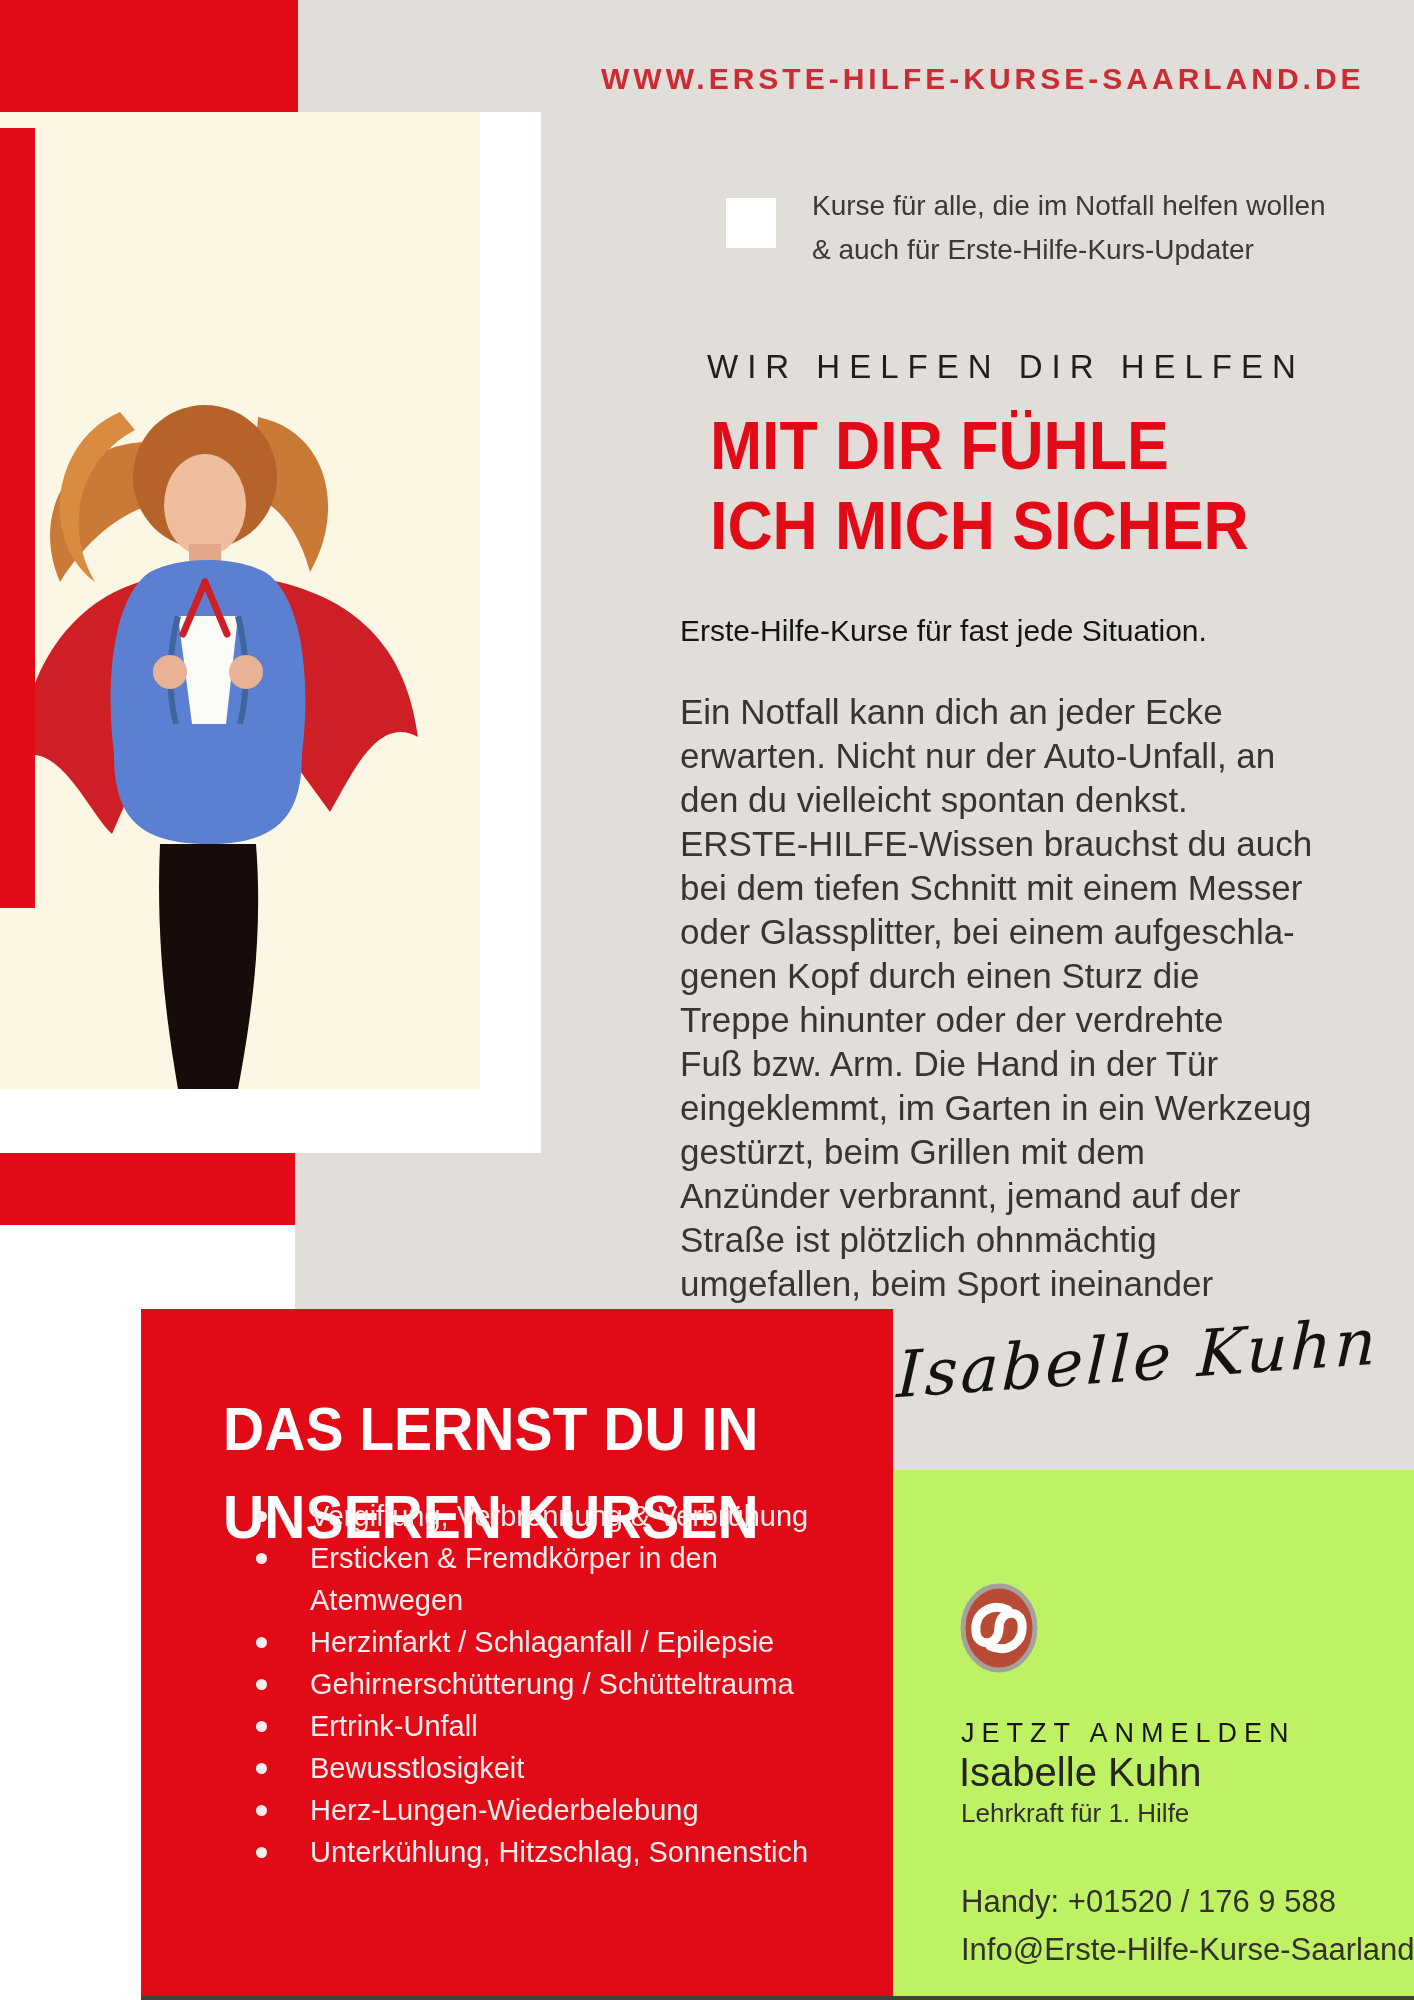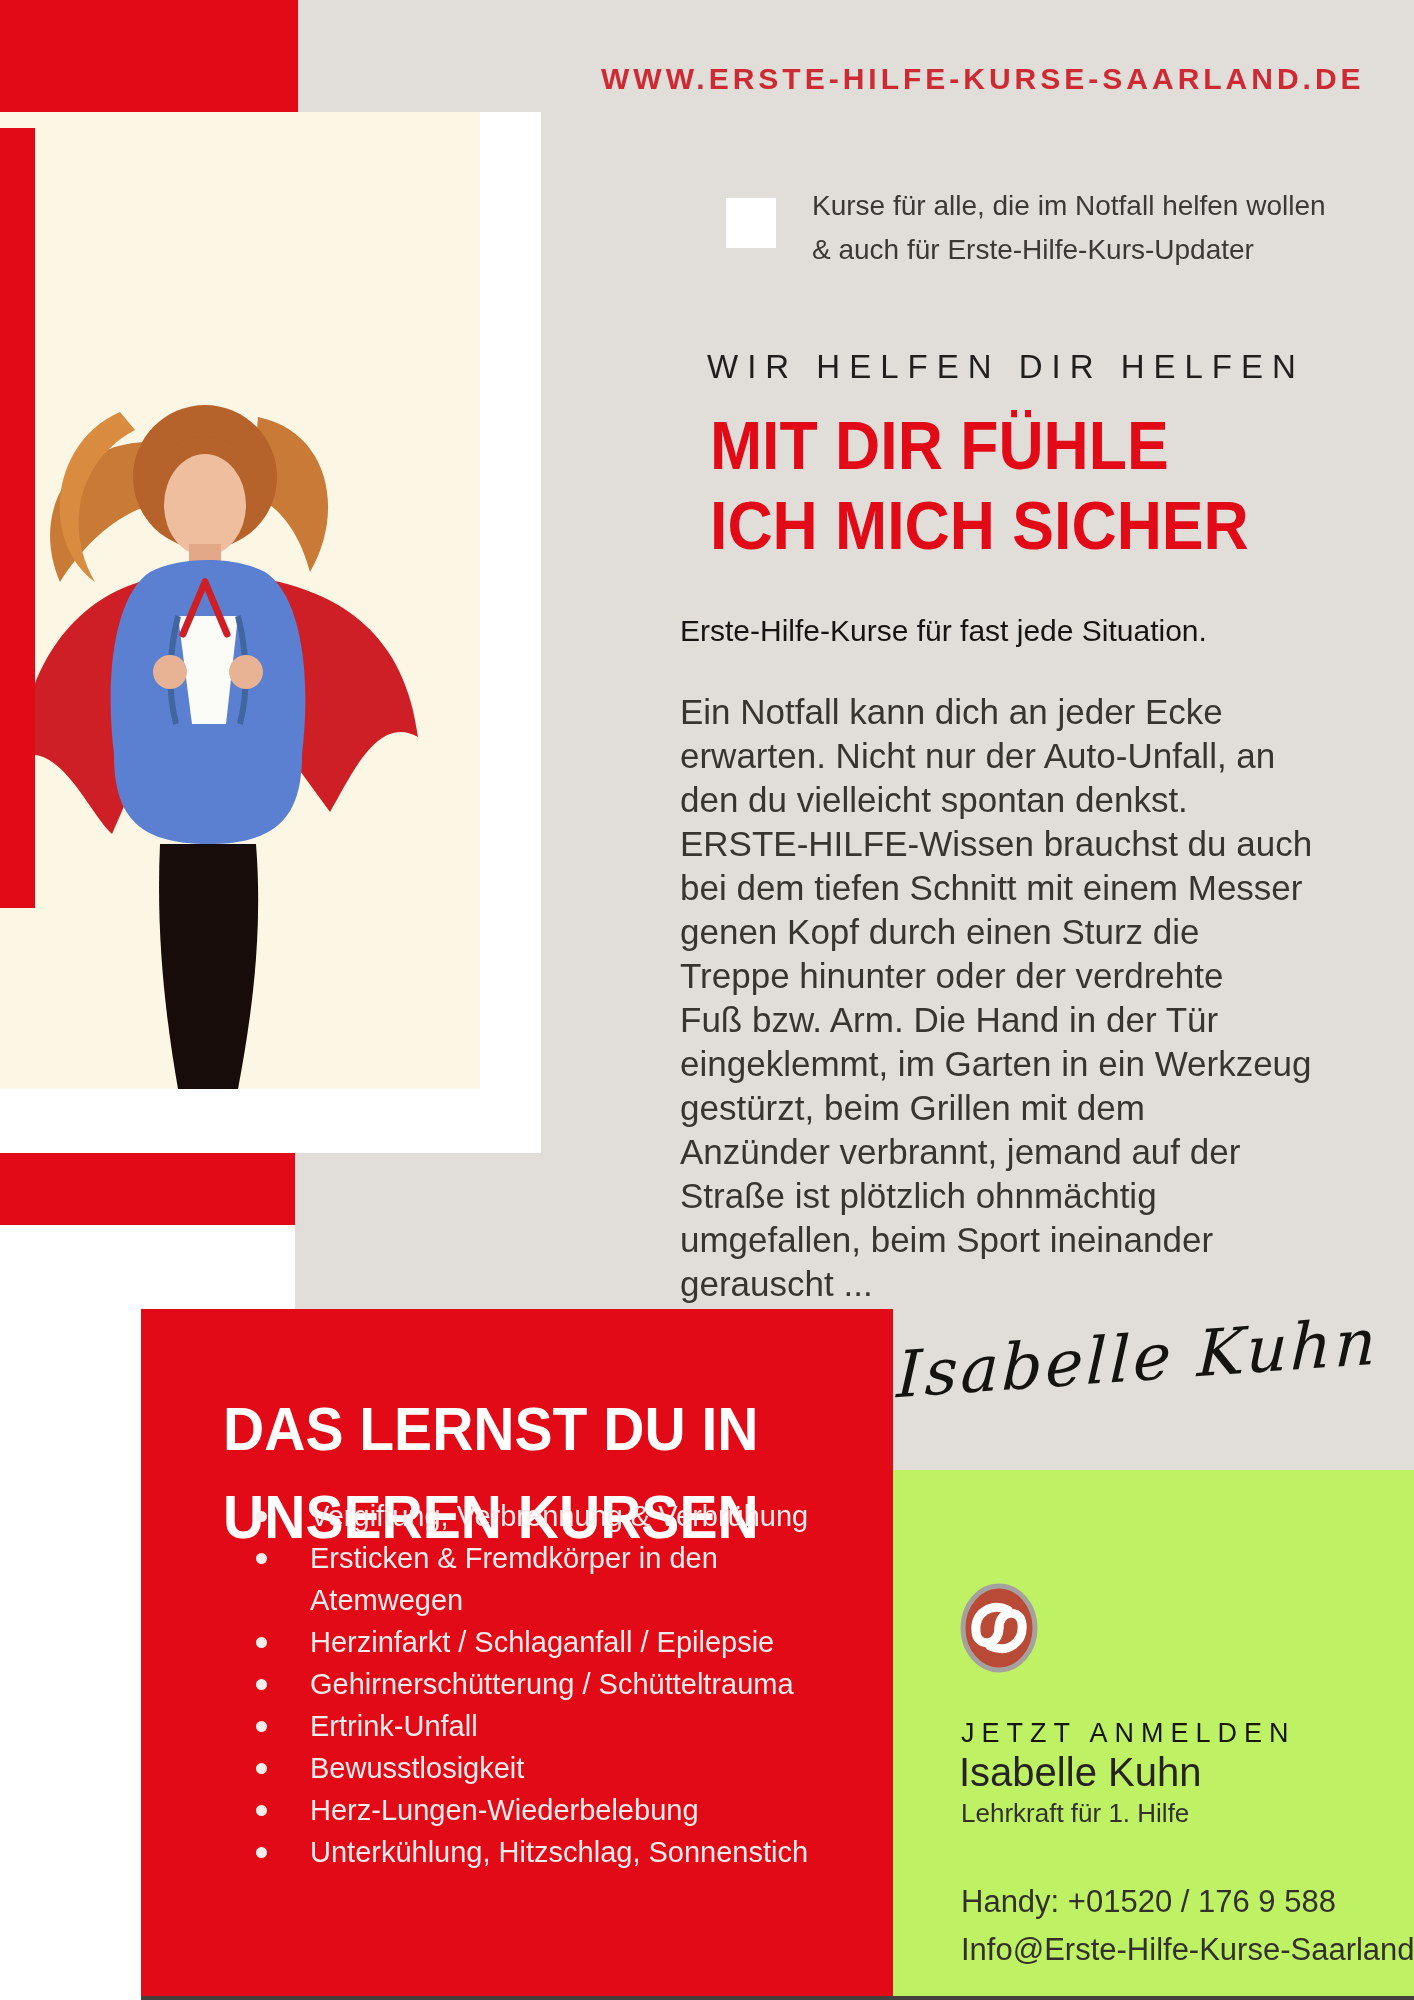--- a/index.html
+++ b/index.html
@@ -123,20 +123,21 @@
   <div class="abs kicker">WIR HELFEN DIR HELFEN</div>
   <div class="abs hero-title t1">MIT DIR FÜHLE</div>
   <div class="abs hero-title t2">ICH MICH SICHER</div>
   <div class="abs subtitle">Erste-Hilfe-Kurse für fast jede Situation.</div>
   <div class="abs body-par" id="body-par">
       <div>Ein Notfall kann dich an jeder Ecke</div>
       <div>erwarten. Nicht nur der Auto-Unfall, an</div>
       <div>den du vielleicht spontan denkst.</div>
       <div>ERSTE-HILFE-Wissen brauchst du auch</div>
       <div>bei dem tiefen Schnitt mit einem Messer</div>
+      <div>oder Glassplitter, bei einem aufgeschla-</div>
       <div>genen Kopf durch einen Sturz die</div>
       <div>Treppe hinunter oder der verdrehte</div>
       <div>Fuß bzw. Arm. Die Hand in der Tür</div>
       <div>eingeklemmt, im Garten in ein Werkzeug</div>
       <div>gestürzt, beim Grillen mit dem</div>
       <div>Anzünder verbrannt, jemand auf der</div>
       <div>Straße ist plötzlich ohnmächtig</div>
       <div>umgefallen, beim Sport ineinander</div>
       <div>gerauscht ...</div>
     </div>

